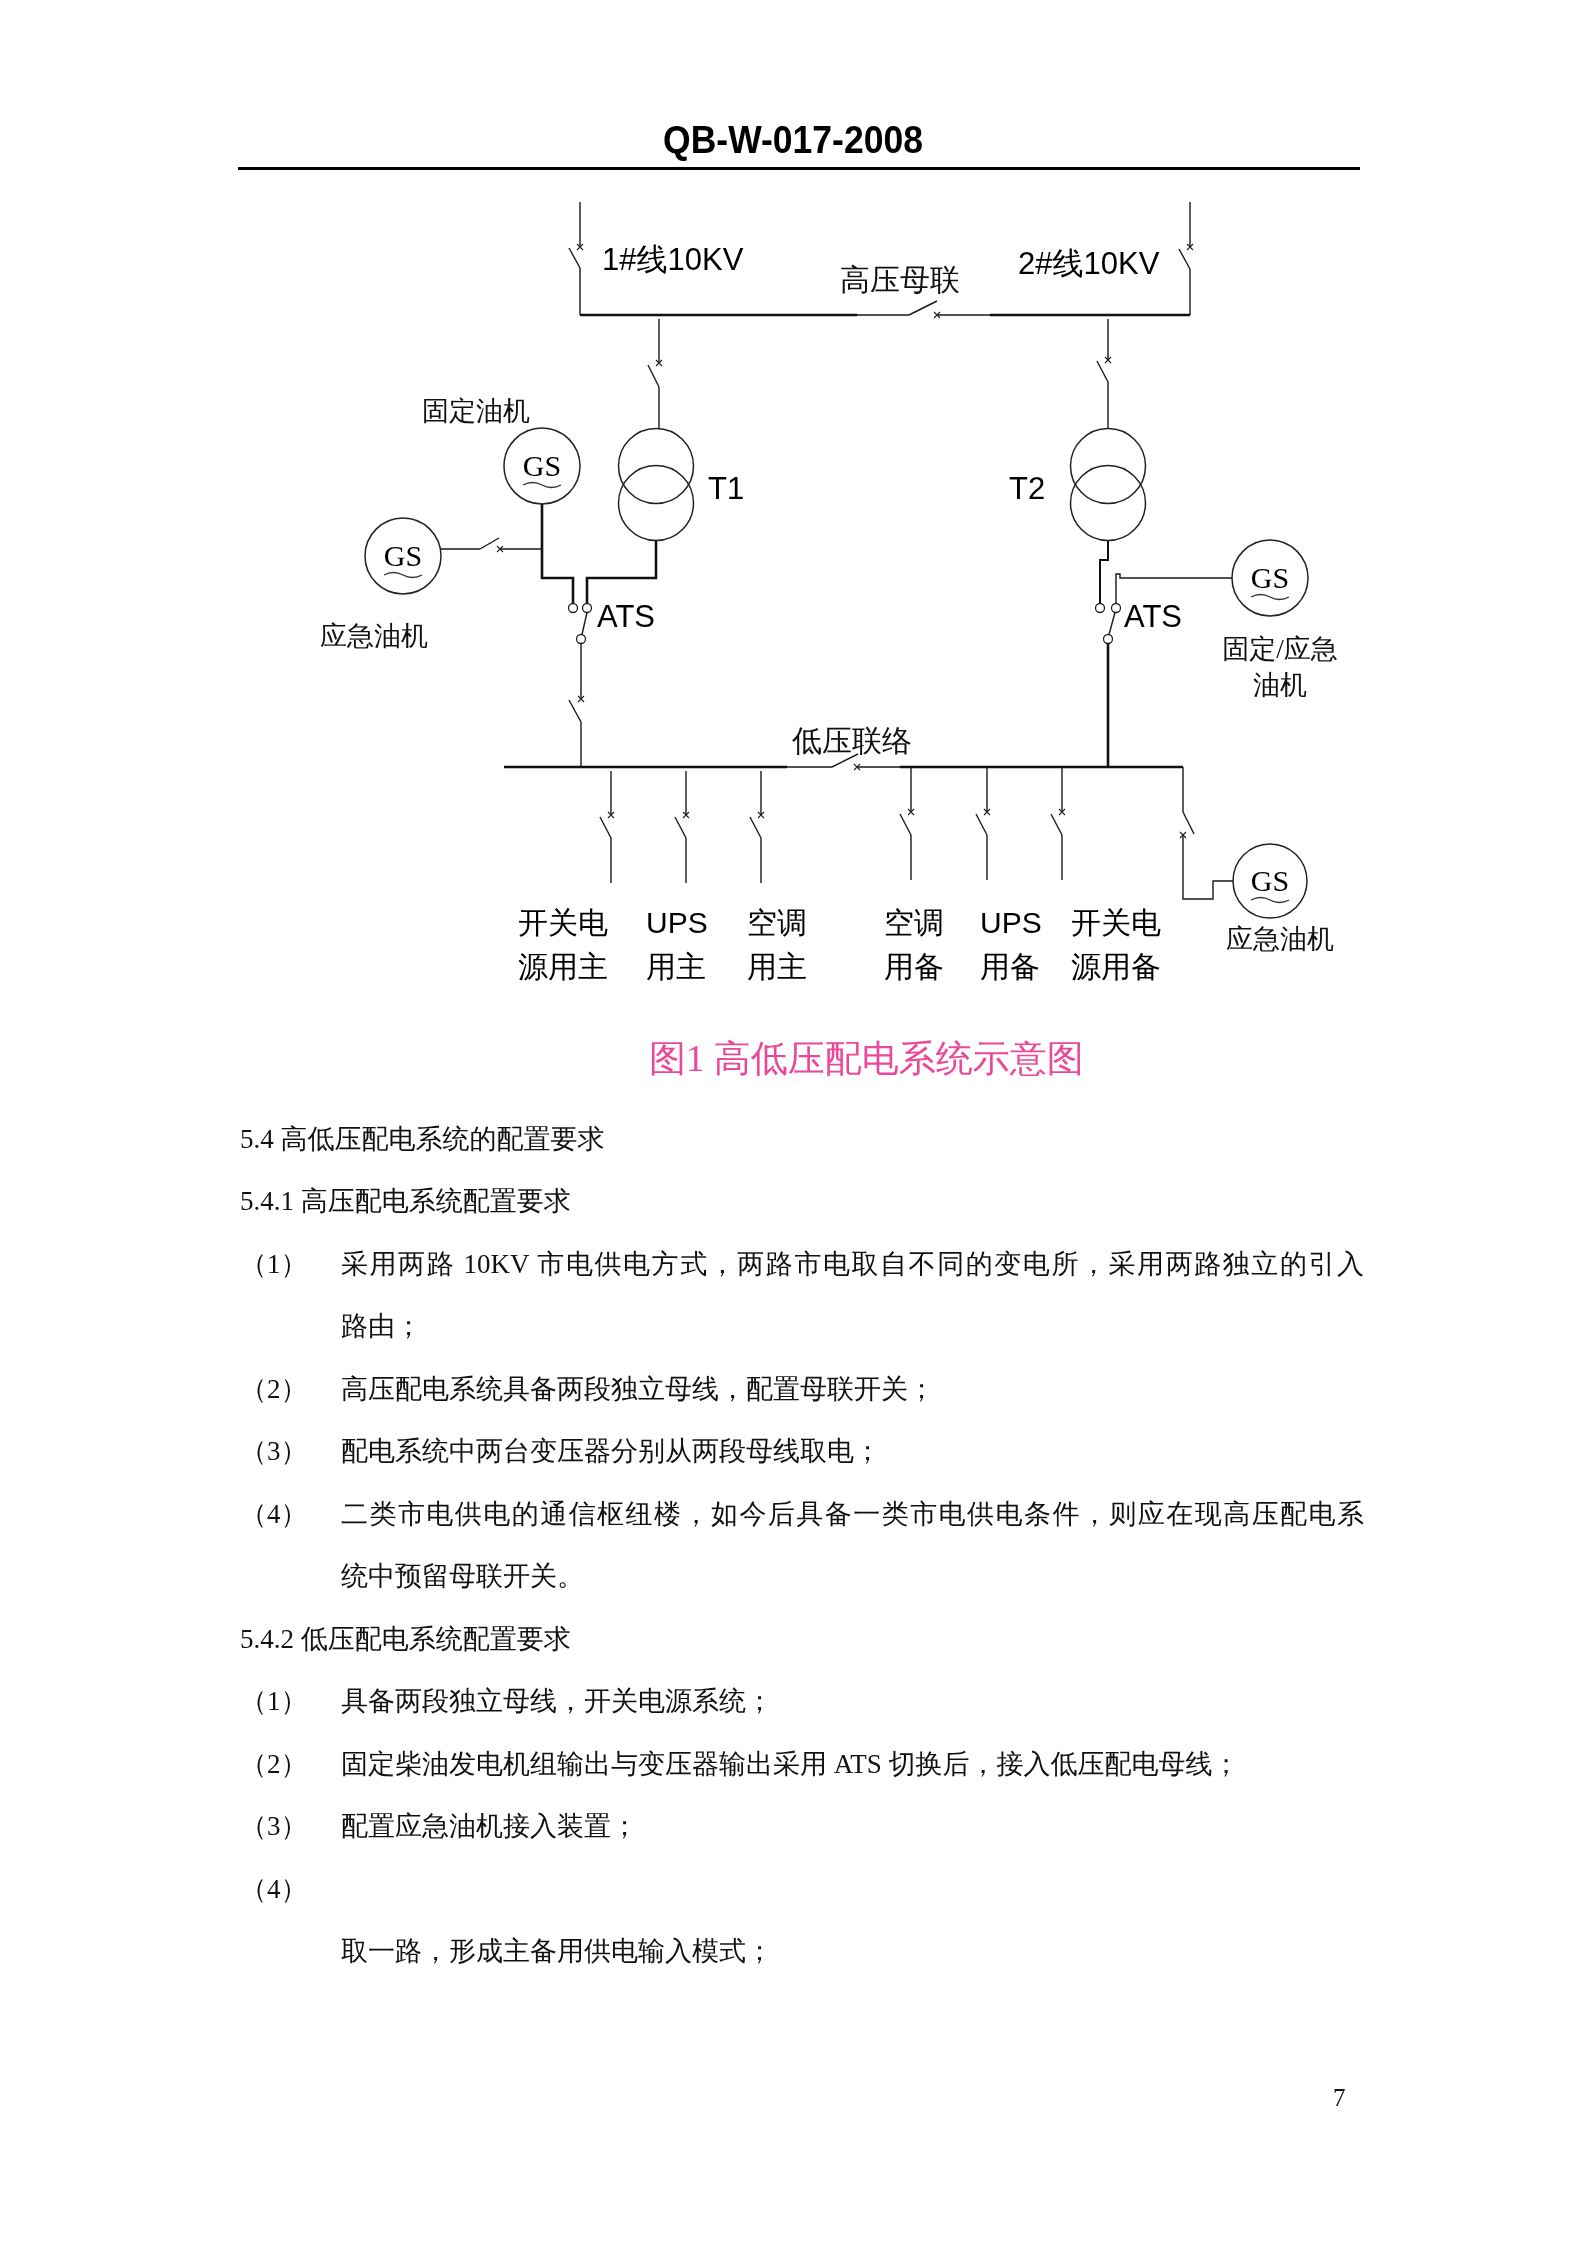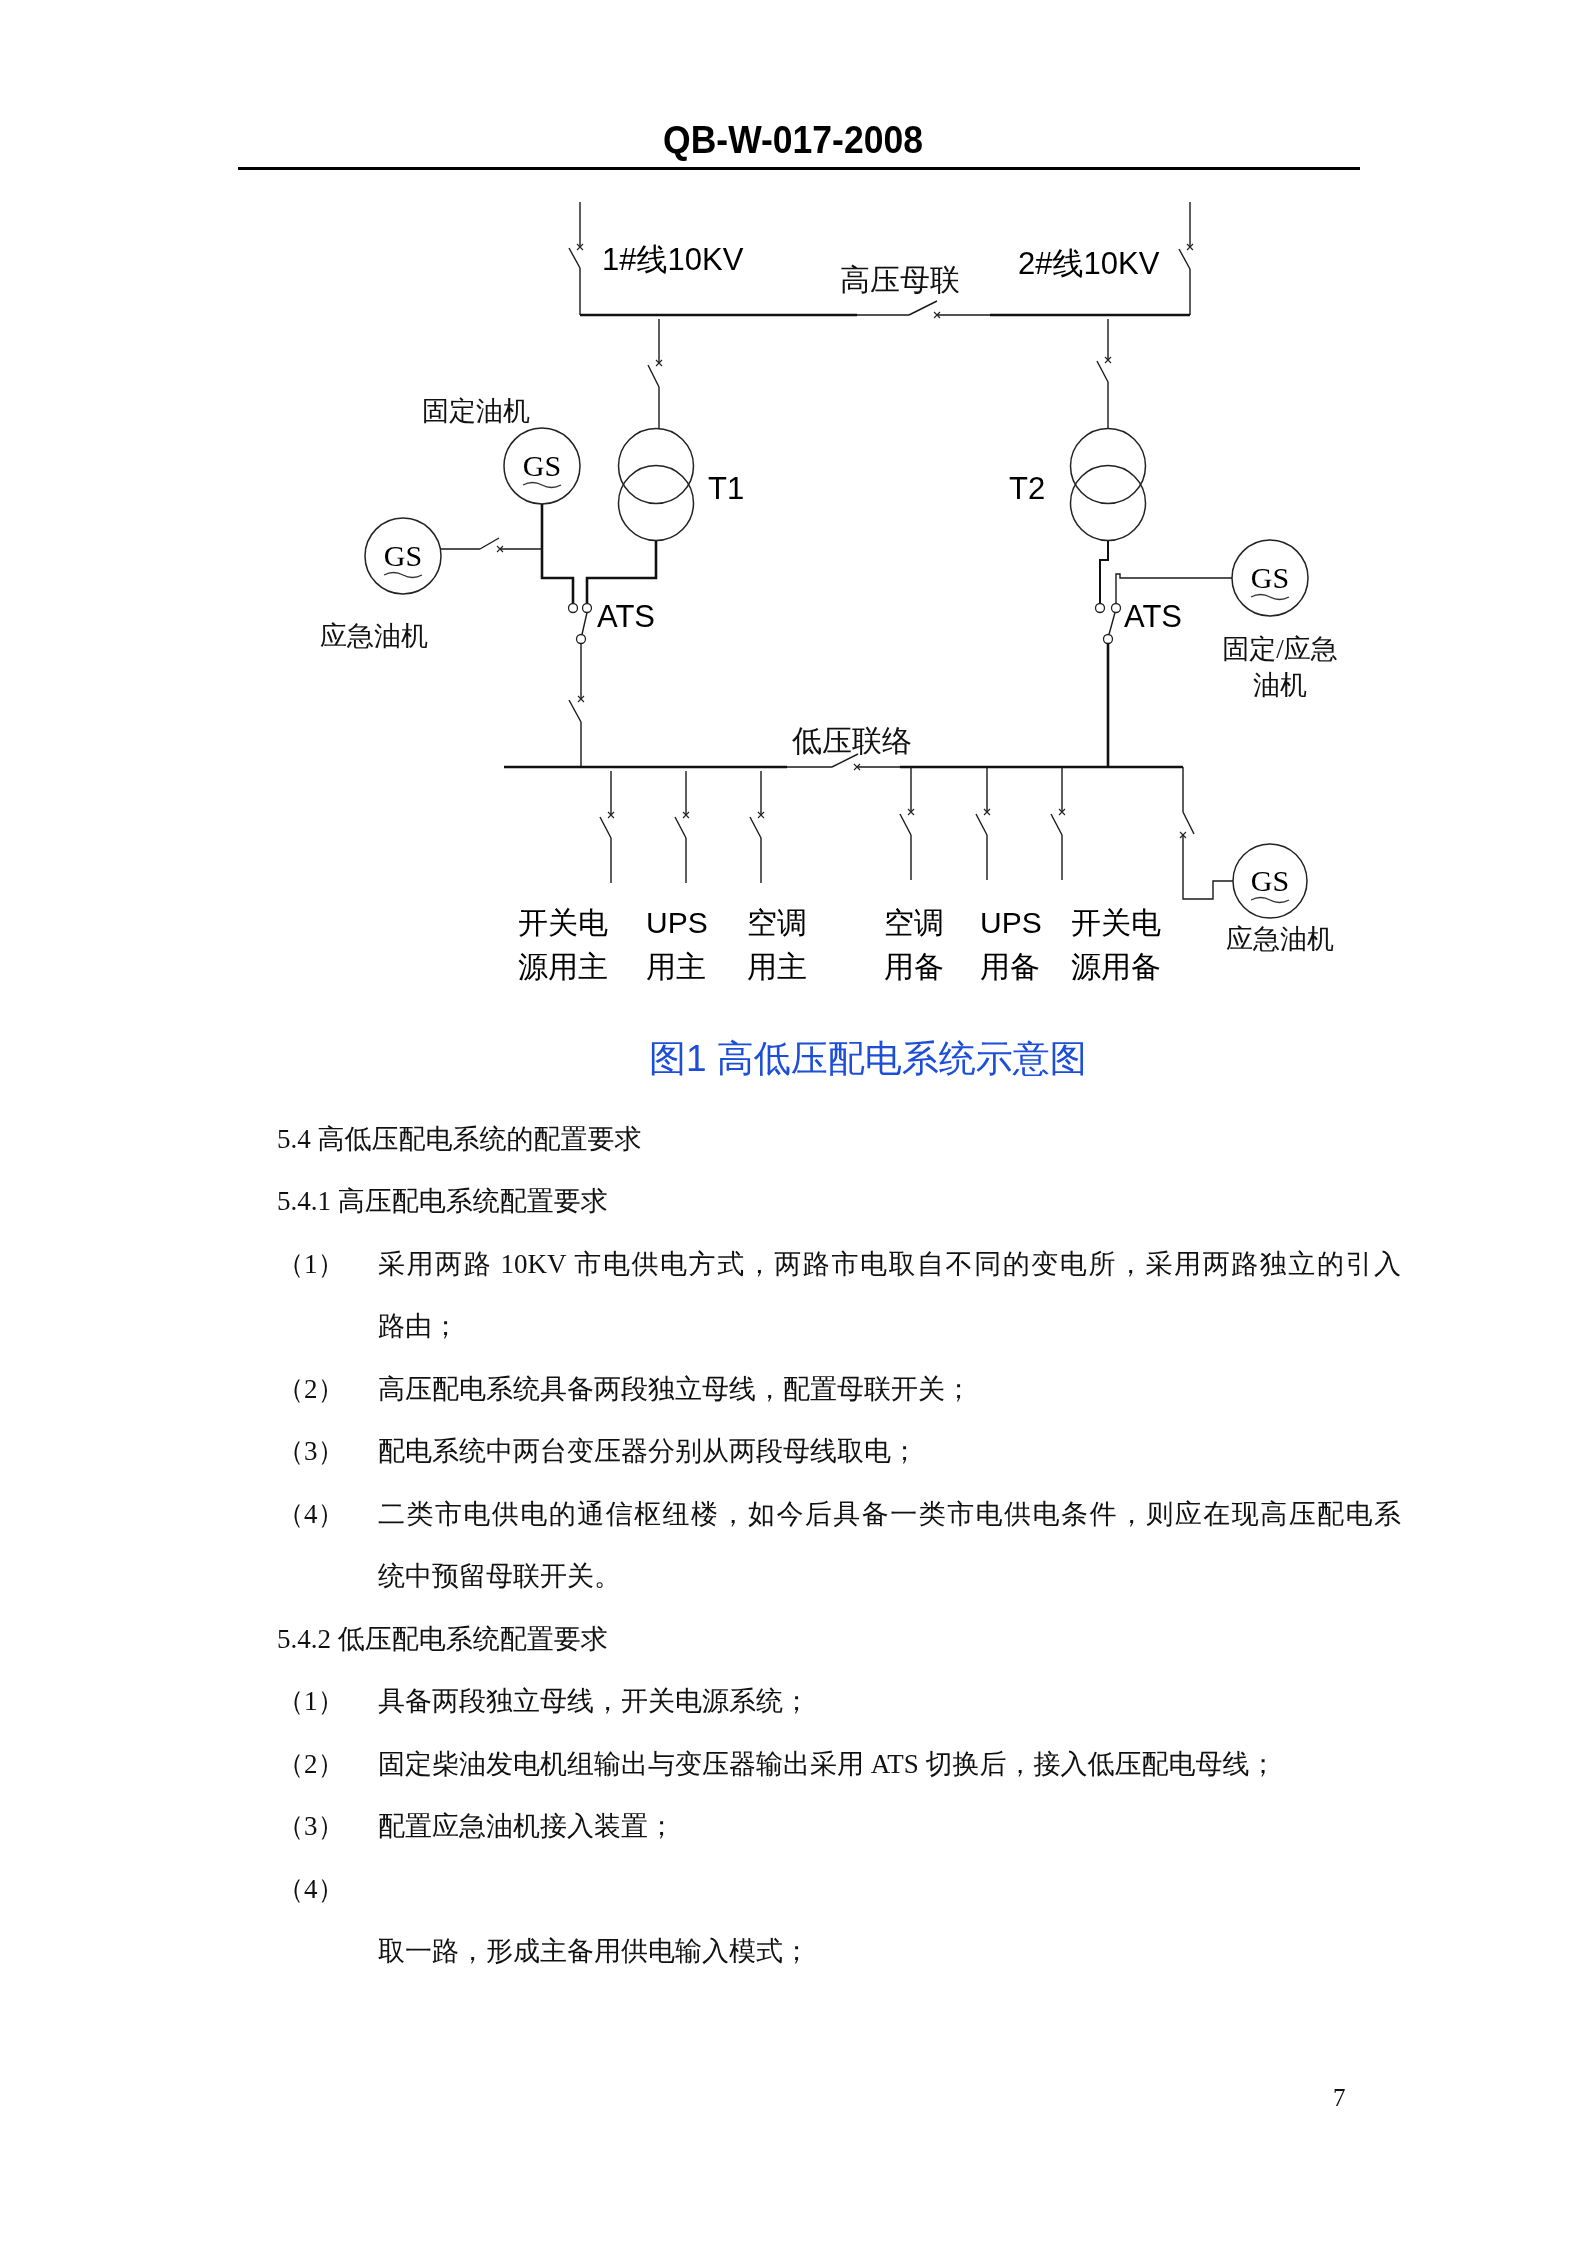--- a/index.html
+++ b/index.html
@@ -17,25 +17,25 @@
   .xm { stroke:#222; stroke-width:1.1; fill:none; }
   .c  { stroke:#222; stroke-width:1.5; fill:none; }
   .ct { stroke:#222; stroke-width:1.3; fill:#fff; }
   .wave { stroke:#333; stroke-width:1.3; fill:none; }
   text.sans { font-family:"Liberation Sans","DejaVu Sans",sans-serif; font-size:31px; fill:#000; }
   text.serif { font-family:"Liberation Serif","DejaVu Serif",serif; font-size:27px; fill:#111; }
   text.serif30 { font-family:"Liberation Serif","DejaVu Serif",serif; font-size:30px; fill:#111; }
   text.gs { font-family:"Liberation Serif","DejaVu Serif",serif; font-size:30px; fill:#000; }
   text.feeder { font-family:"Liberation Sans","DejaVu Sans",sans-serif; font-size:30px; fill:#000; }
   .caption { position:absolute; left:649px; top:1040px; height:38px; line-height:38px;
-             font-size:37px; white-space:nowrap; color:#1d4ed8;
-             font-family:Liberation Sans, sans-serif; }
+             font-size:37px; white-space:nowrap; color:#ec4899;
+             font-family:Liberation Serif, serif; }
   .body-text { position:absolute; left:0; top:1107.75px; width:1586px;
                font-size:27px; font-family:"Liberation Serif","DejaVu Serif",serif; color:#111; }
-  .row { position:relative; height:62.5px; line-height:62.5px;margin-left:37px; }
+  .row { position:relative; height:62.5px; line-height:62.5px; }
   .hd  { position:absolute; left:240px; white-space:nowrap; }
   .num { position:absolute; left:240px; white-space:nowrap; }
   .txt { position:absolute; left:341px; white-space:nowrap; }
   .txt.just { width:1023px; white-space:normal; text-align:justify; text-align-last:justify; }
   .page-num { position:absolute; left:1333px; top:2085px; height:26px; line-height:26px;
               font-size:25px; font-family:"Liberation Serif","DejaVu Serif",serif; color:#111; }
 </style>
 </head>
 <body>
 

